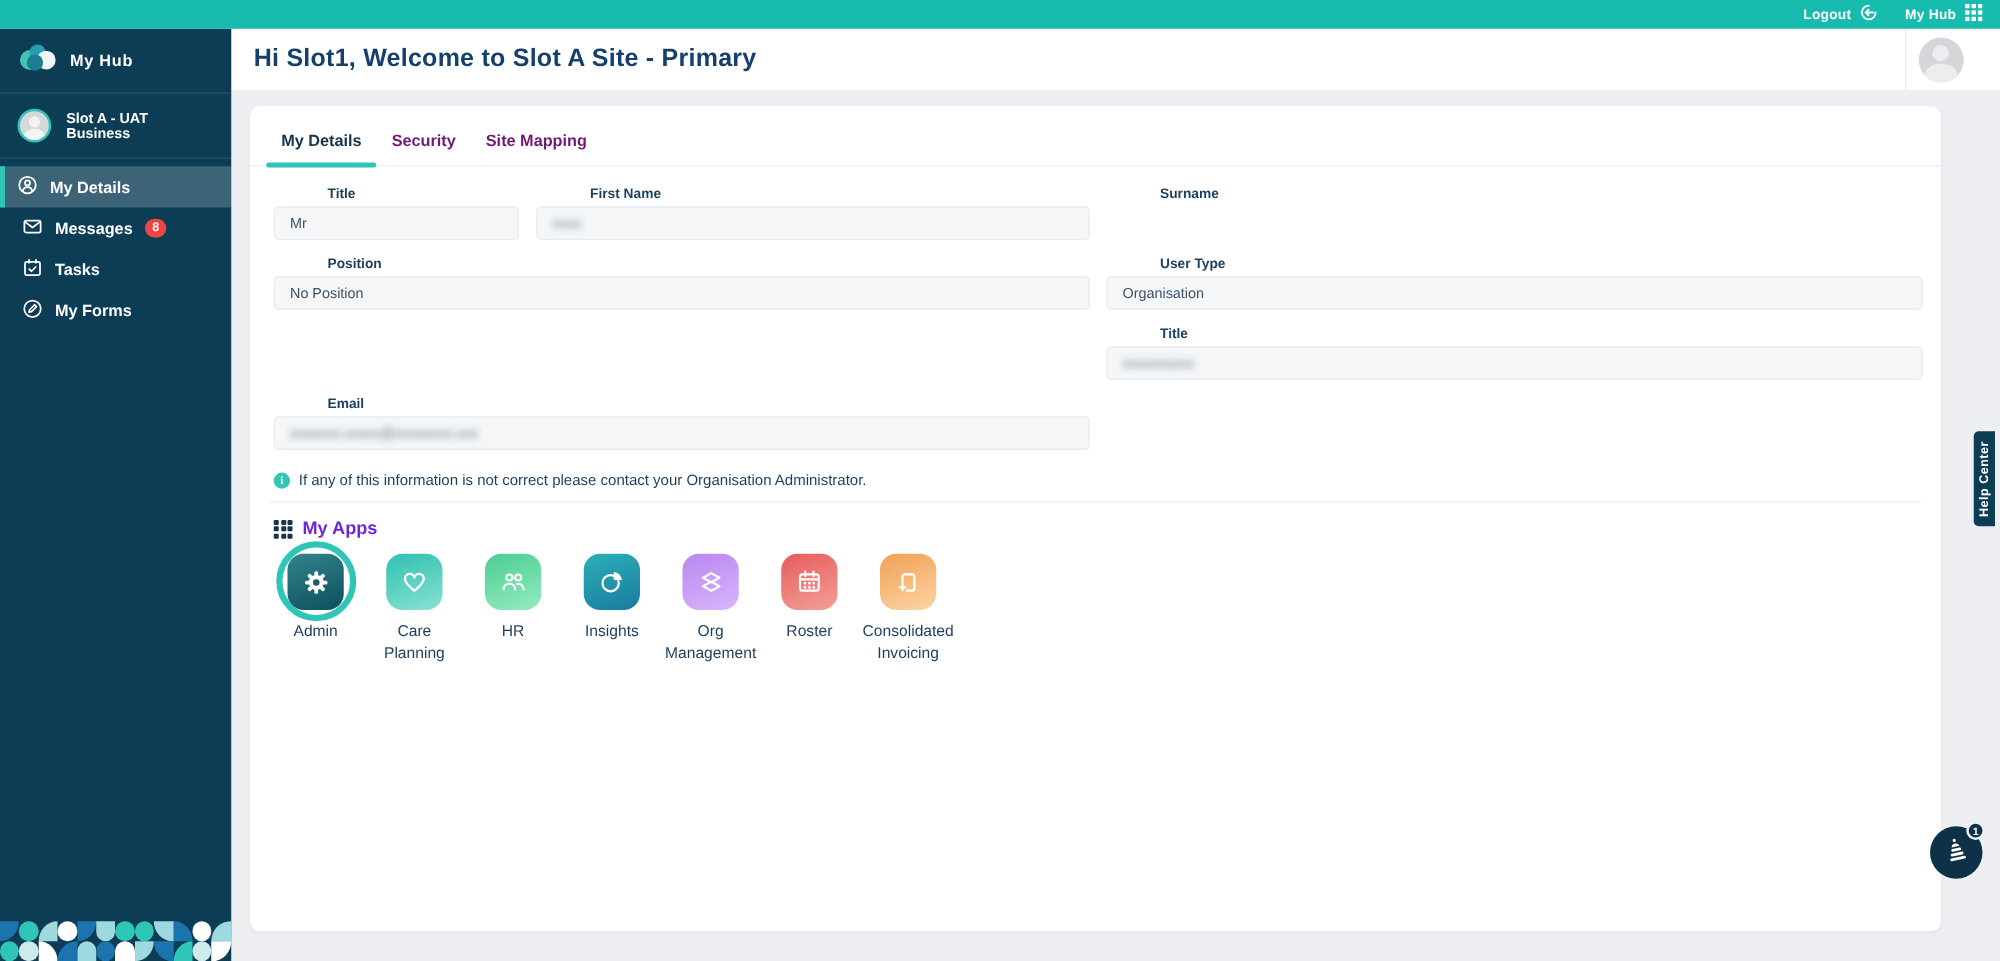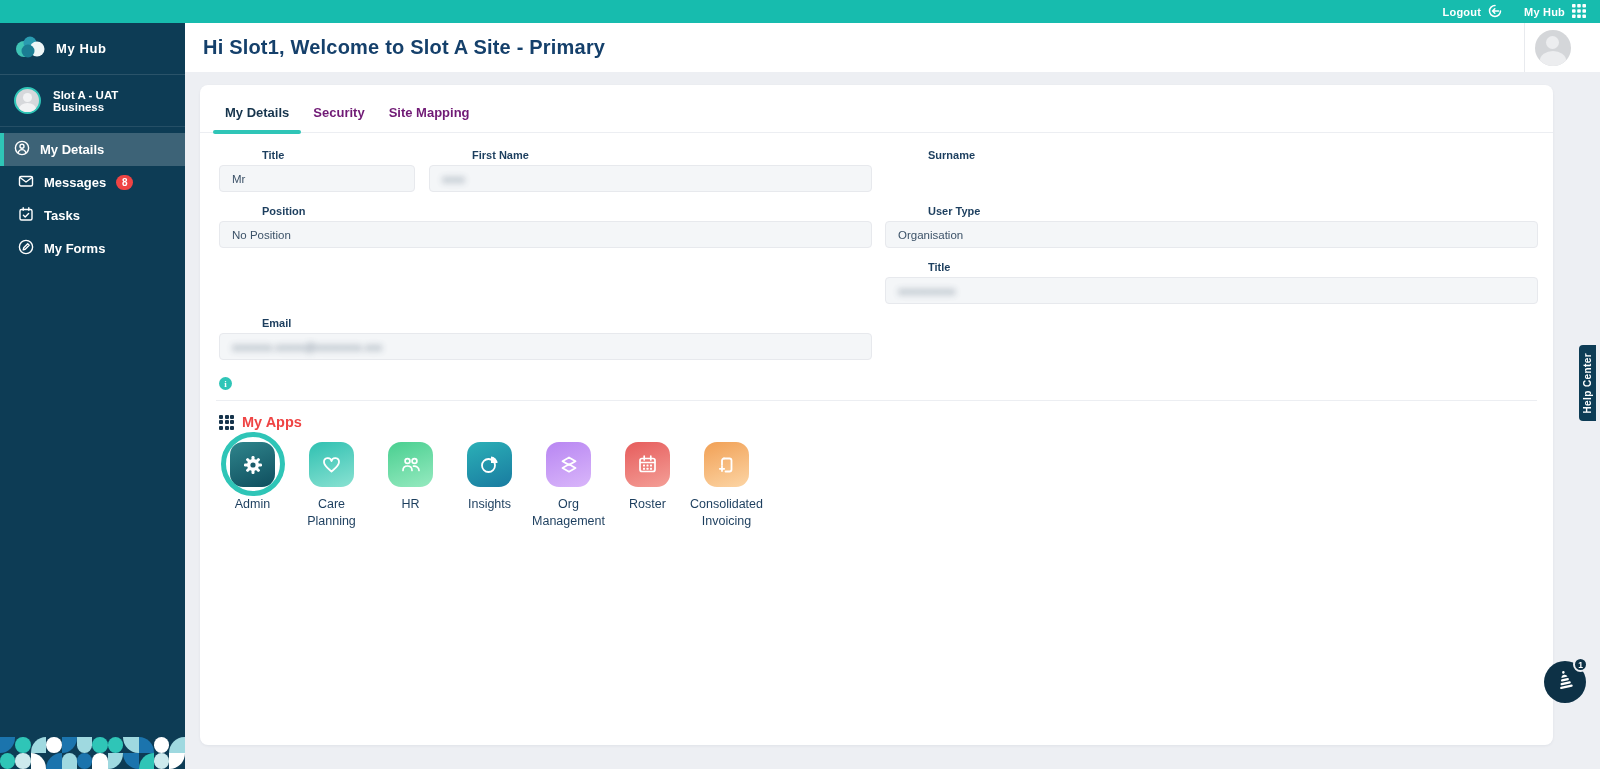--- a/index.html
+++ b/index.html
@@ -84,21 +84,21 @@
   .blur { filter:blur(3px); opacity:.75; }
 
   .info-note { display:flex; align-items:center; gap:7px; margin-top:4px;
     font-size:12px; color:#1c3e5e; }
   .info-ico { width:13px; height:13px; border-radius:50%; background:#2fc5b7; color:#fff;
     font-size:9px; font-weight:700; display:flex; align-items:center; justify-content:center;
     font-family:"Liberation Serif", serif; flex:0 0 auto; }
 
   .apps-sep { border-top:1px solid #eceef2; margin:10px 16px 0 16px; }
   .apps-head { display:flex; align-items:center; gap:8px; padding:13px 0 0 19px; }
-  .apps-head-label { font-size:14.5px; font-weight:700; color:#ef4444; }
+  .apps-head-label { font-size:14.5px; font-weight:700; color:#6d28d9; }
   .grid-ico-dark { display:grid; grid-template-columns:repeat(3,4px); gap:1.5px; }
   .grid-ico-dark span { width:4px; height:4px; background:#16344c; border-radius:1px; }
 
   .apps-row { display:flex; padding:12px 0 0 13px; }
   .app { width:79px; display:flex; flex-direction:column; align-items:center;
     position:relative; cursor:pointer; }
   .tile { width:45px; height:45px; border-radius:13px; display:flex; align-items:center;
     justify-content:center; }
   .app0 .tile{background:linear-gradient(160deg,#2f858c,#0f4e5e);}
   .app1 .tile{background:linear-gradient(160deg,#2fc0b1,#8ae2d2);}
@@ -308,20 +308,21 @@
       <div class="field">
         <div class="field-label">Email</div>
         <div class="input">
           <span class="blur">xxxxxxx.xxxxx@xxxxxxxx.xxx</span>
         </div>
       </div>
     </div>
 
     <div class="info-note">
       <span class="info-ico">i</span>
+      <span>If any of this information is not correct please contact your Organisation Administrator.</span>
     </div>
   </div>
 
   <div class="apps-sep"></div>
 
   <div class="apps-head">
     <span class="grid-ico-dark">
       <span></span>
         <span></span>
         <span></span>

